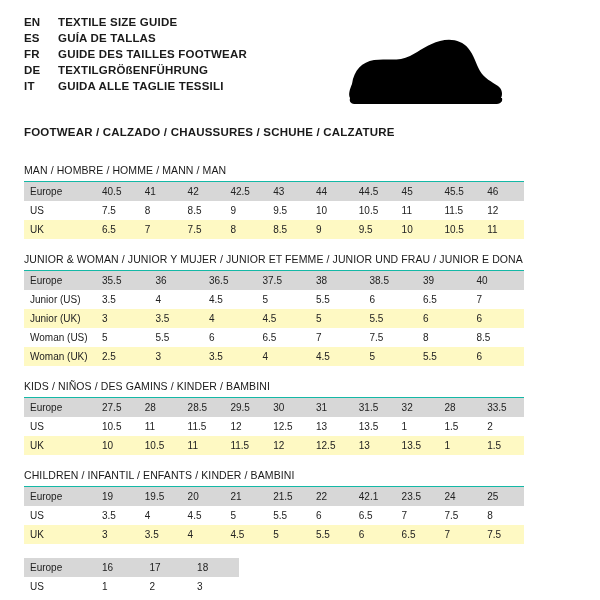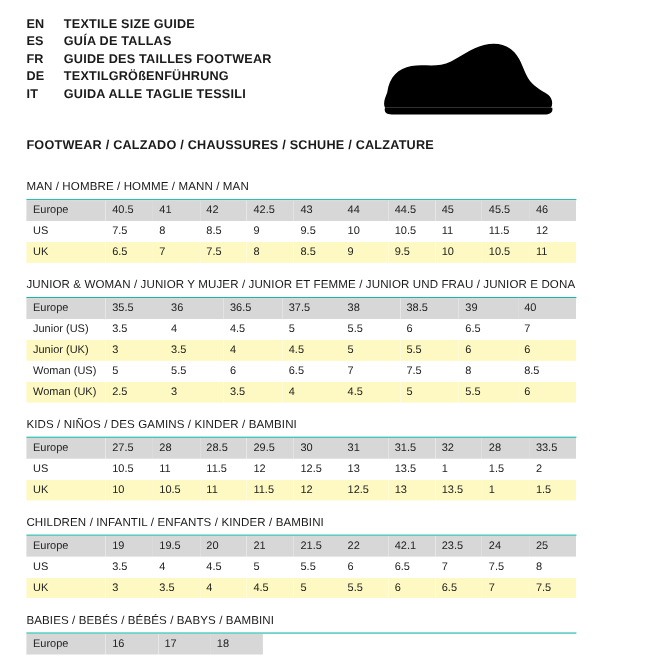--- a/index.html
+++ b/index.html
@@ -353,21 +353,20 @@
           <td>6</td>
           <td>6.5</td>
           <td>7</td>
           <td>7.5</td>
         </tr>
       </tbody>
         </table>
     </div>
 
     <div class="section babies">
-      <div class="section-title">BABIES / BEBÉS / BÉBÉS / BABYS / BAMBINI</div>
       <table>
         <tbody>
             <tr class="head">
           <td class="label filled">Europe</td>
           <td class="filled">16</td>
           <td class="filled">17</td>
           <td class="filled">18</td>
           <td></td>
           <td></td>
           <td></td>

